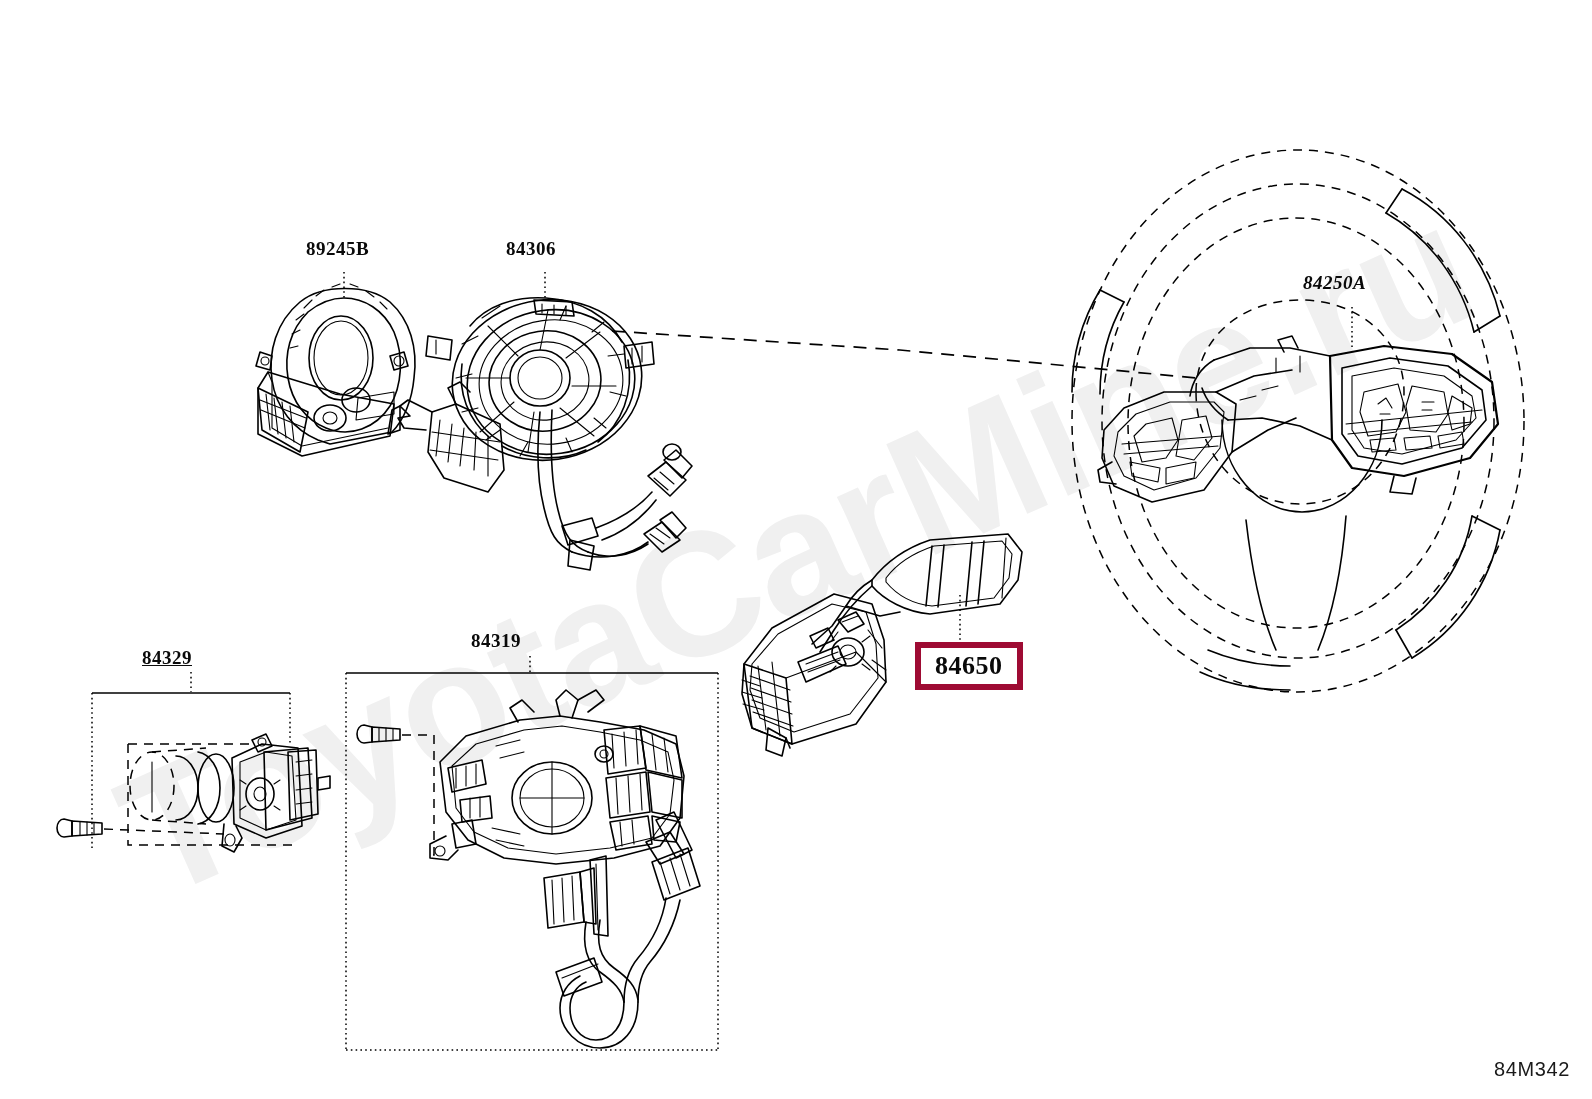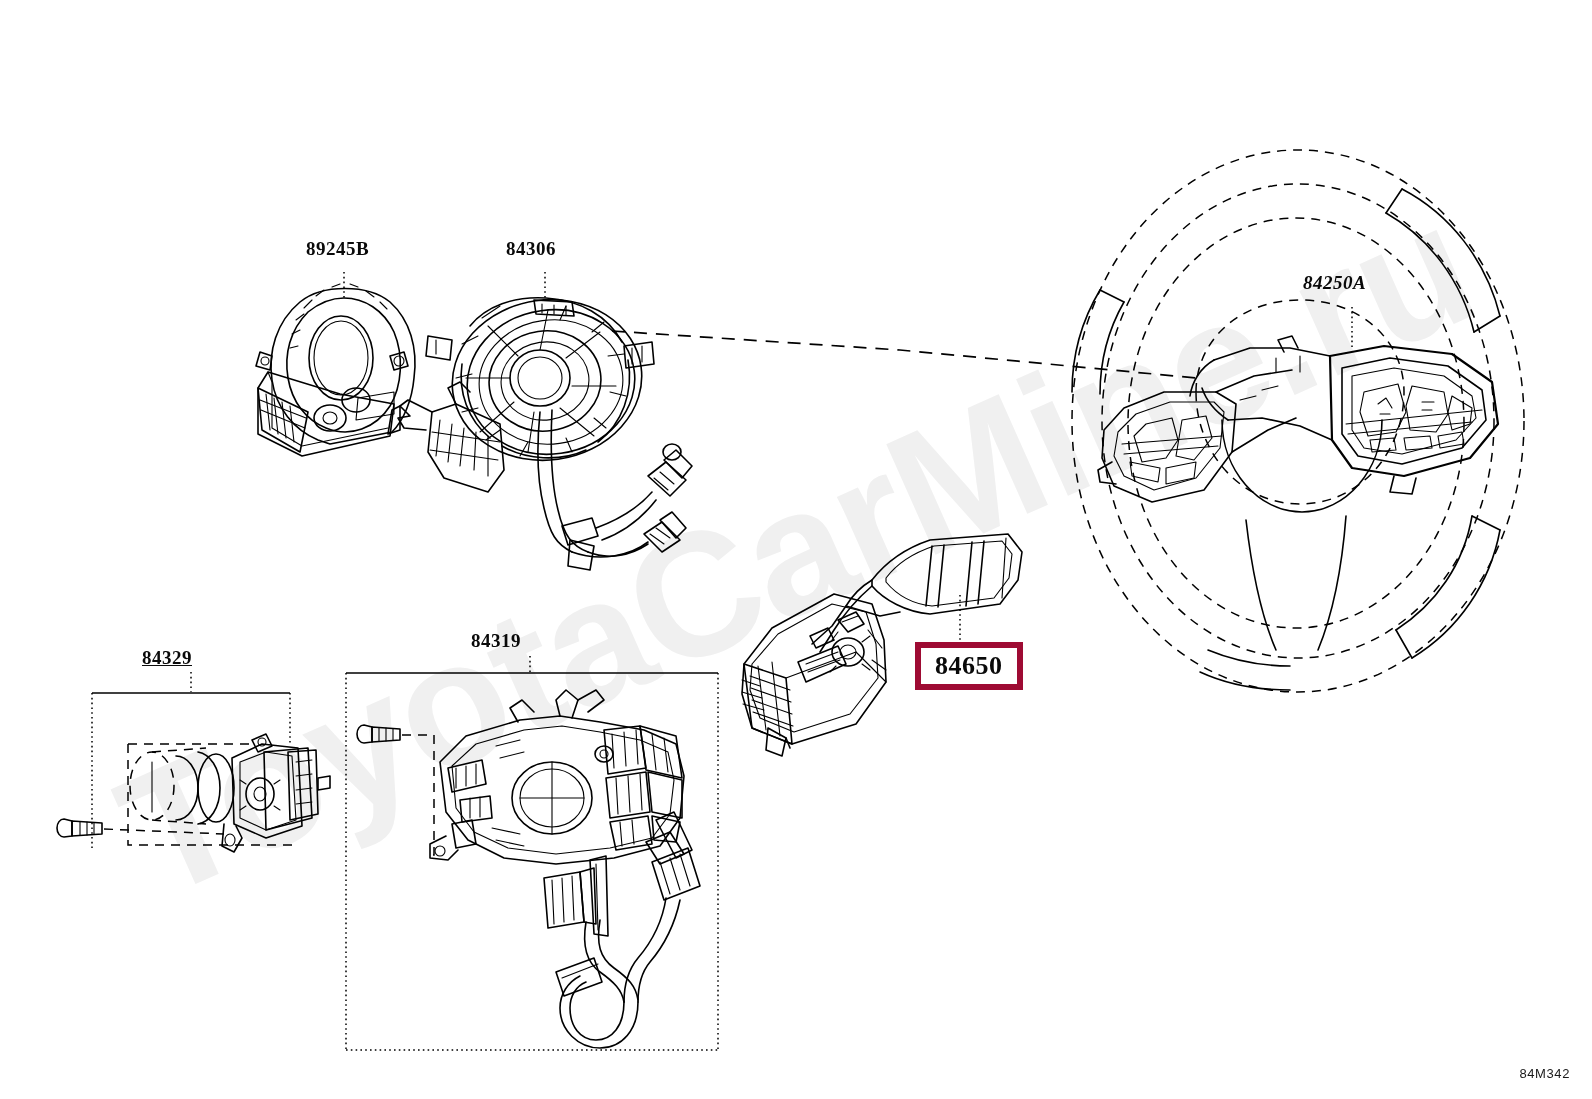--- a/index.html
+++ b/index.html
@@ -60,21 +60,21 @@
     color:#0a0a0a;
     letter-spacing:0.5px;
     white-space:nowrap;
     line-height:1.12;
     user-select:none;
   }
   .diagram-id{
     position:absolute;
     right:22px;bottom:18px;
     font-family:"Liberation Sans", sans-serif;
-    font-size:13px;
+    font-size:20px;
     font-weight:400;
     color:#1a1a1a;
     letter-spacing:0.6px;
     z-index:4;
     user-select:none;
   }
 </style>
 </head>
 <body>
 

